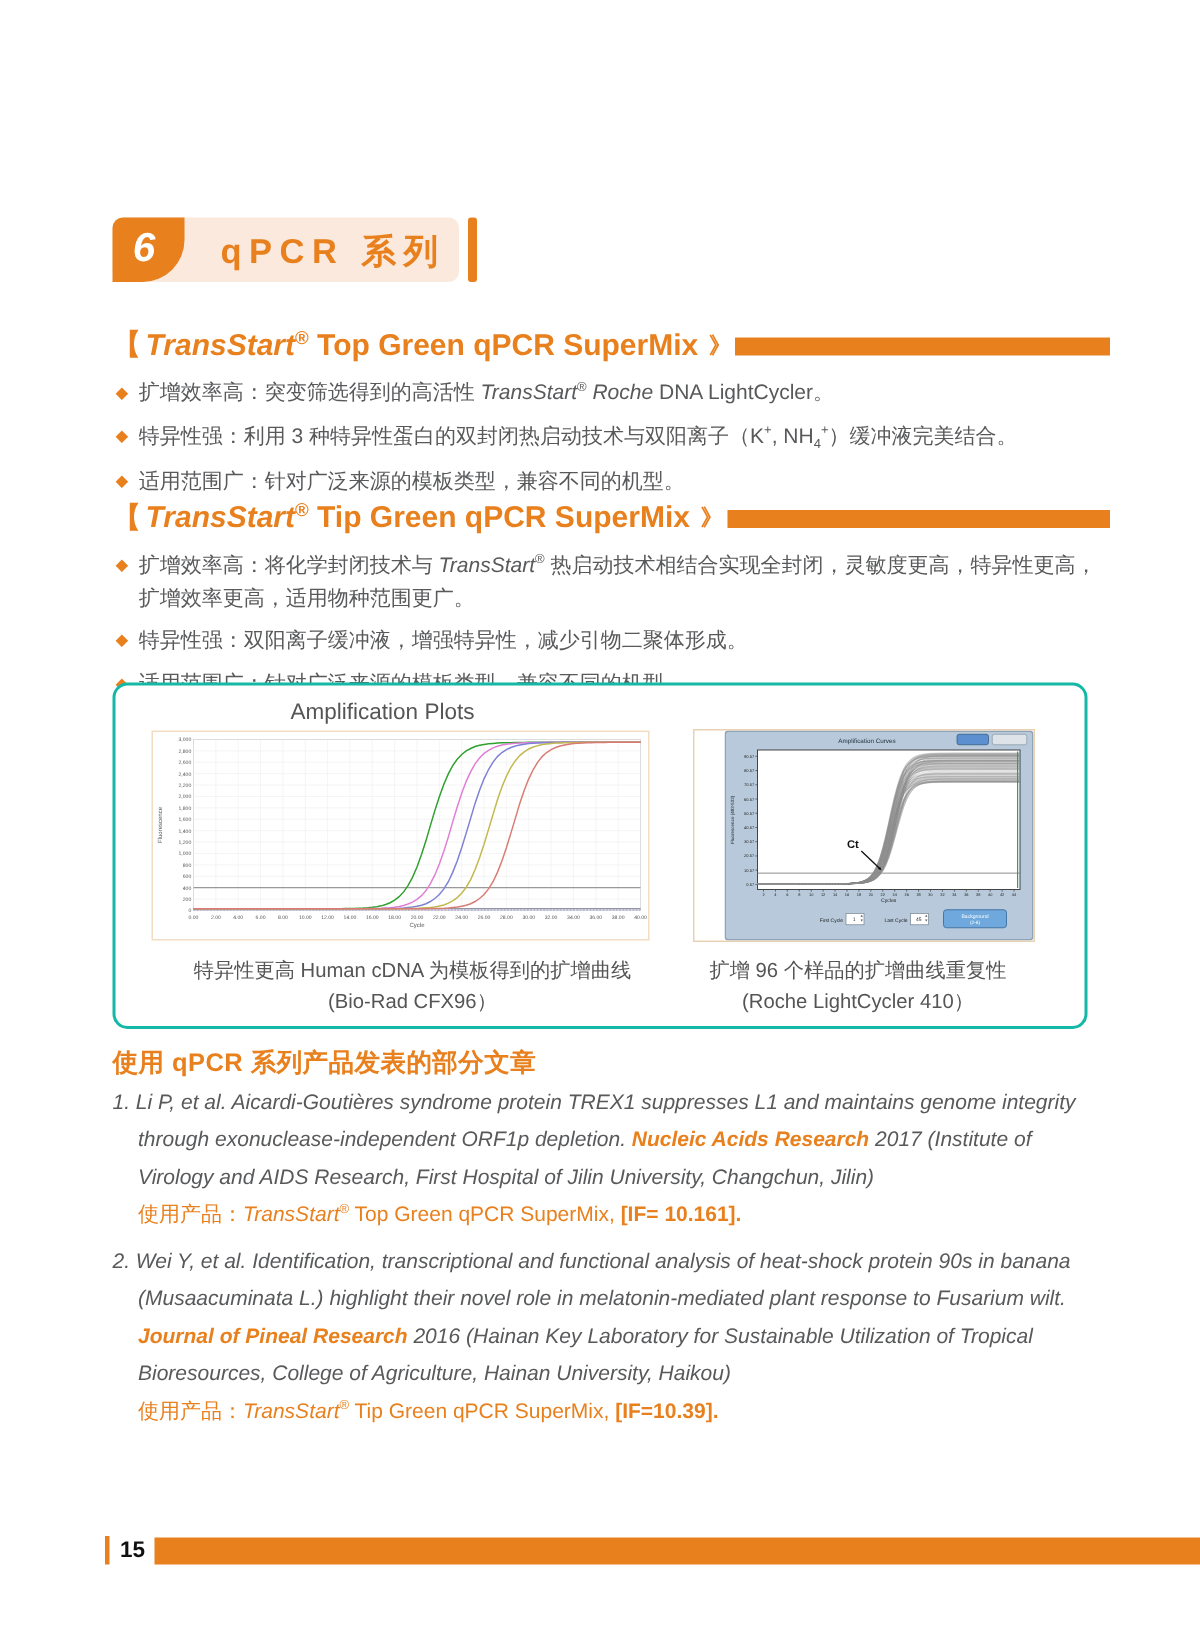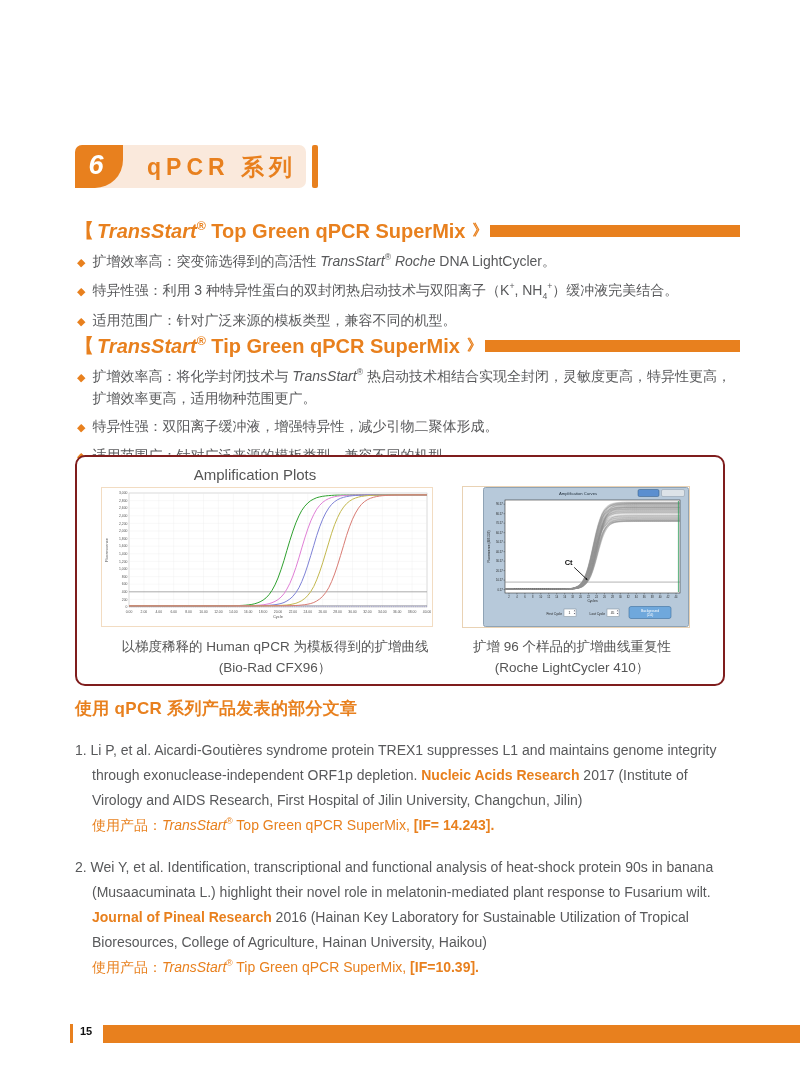--- a/index.html
+++ b/index.html
@@ -33,38 +33,38 @@
   
   .s-i{font-style:italic}
   .s-sup{vertical-align:super;font-size:62%}
   .s-sub{vertical-align:sub;font-size:62%}
   .s-o{color:var(--orange)}
   .s-ob{color:var(--orange);font-weight:bold}
   .s-oi{color:var(--orange);font-style:italic}
   .s-osup{color:var(--orange);vertical-align:super;font-size:62%}
 
   
-  .figbox{position:absolute;left:75px;top:455px;width:650px;height:231px;border:2px solid #7f1d1d;
+  .figbox{position:absolute;left:75px;top:455px;width:650px;height:231px;border:2px solid #14b8a6;
           border-radius:10px;background:#fff;}
   .fig-title{position:absolute;left:28px;top:9px;width:300px;text-align:center;font-size:15px;color:#555;}
   .cfx{position:absolute;left:24px;top:30px;border:1px solid #F2DCC2;background:#fff;line-height:0;}
   .lc{position:absolute;left:385px;top:29px;border:1px solid #E9D2B4;line-height:0;padding-left:20px;}
   .cap{position:absolute;top:180px;text-align:center;font-size:13.5px;color:#555;line-height:1.55;}
   .capL{left:16px;width:364px;}
   .capR{left:381px;width:228px;}
 
   
   .articles{position:absolute;left:75px;top:697px;width:664px;}
   .articles h3{color:var(--orange);font-size:17px;letter-spacing:0.3px;}
-  .cite{color:var(--gray);font-size:14px;line-height:1.78;padding-left:17px;text-indent:-17px;margin-top:18px;}
+  .cite{color:var(--gray);font-size:14px;line-height:1.78;padding-left:17px;text-indent:-17px;margin-top:2px;font-style:italic;}
   .prod-line{font-size:14px;line-height:1.75;padding-left:17px;margin:0 0 7px;}
 
   
   .f-rule{position:absolute;left:70px;top:1024px;width:3px;height:19px;background:var(--orange);}
-  .f-num{position:absolute;left:80px;top:1025px;font-size:11px;font-weight:bold;color:#111;}
+  .f-num{position:absolute;left:80px;top:1025px;font-size:15px;font-weight:bold;color:#111;}
   .f-bar{position:absolute;left:103px;top:1025px;right:0;height:18px;background:var(--orange);}
 </style>
 </head>
 <body>
 
 <div class="page">
 
   <div class="banner">
     <div class="banner-bg">
       <div class="badge">6</div>
@@ -392,33 +392,33 @@
           <text x="122" y="127.5" font-size="3.3" text-anchor="end" fill="#222">Last Cycle</text>
           <rect x="124" y="122" width="12" height="7.5" fill="#fff" stroke="#7d8b98" stroke-width="0.5"></rect>
           <text x="129.5" y="127.3" font-size="3.3" text-anchor="middle" fill="#222">45</text>
           <path d="M133.7 124.2 l1.6 0 l-0.8 -1.3 z M133.7 126 l1.6 0 l-0.8 1.3 z" fill="#556"></path>
           <rect x="146" y="119.5" width="42" height="12" rx="2" fill="#6fa8dc" stroke="#3d6e9e" stroke-width="0.6"></rect>
           <text x="167" y="124.8" font-size="3.4" text-anchor="middle" fill="#fff">Background</text>
           <text x="167" y="129.3" font-size="3.2" text-anchor="middle" fill="#fff">(2-6)</text>
         </svg>
     </div>
     <div class="cap capL">
-      <div>以梯度稀释的 Human qPCR 为模板得到的扩增曲线</div>
+      <div>特异性更高 Human cDNA 为模板得到的扩增曲线</div>
       <div>(Bio-Rad CFX96）</div>
     </div>
     <div class="cap capR">
       <div>扩增 96 个样品的扩增曲线重复性</div>
       <div>(Roche LightCycler 410）</div>
     </div>
   </div>
 
   <div class="articles">
     <h3>使用 qPCR 系列产品发表的部分文章</h3>
     <p class="cite"><span>1. Li P, et al. Aicardi-Goutières syndrome protein TREX1 suppresses L1 and maintains genome integrity through exonuclease-independent ORF1p depletion. </span><span class="s-ob">Nucleic Acids Research</span><span> 2017 (Institute of Virology and AIDS Research, First Hospital of Jilin University, Changchun, Jilin)</span></p>
-    <p class="prod-line"><span class="s-o">使用产品：</span><span class="s-oi">TransStart</span><span class="s-osup">®</span><span class="s-o"> Top Green qPCR SuperMix, </span><span class="s-ob">[IF= 14.243].</span></p>
+    <p class="prod-line"><span class="s-o">使用产品：</span><span class="s-oi">TransStart</span><span class="s-osup">®</span><span class="s-o"> Top Green qPCR SuperMix, </span><span class="s-ob">[IF= 10.161].</span></p>
     <p class="cite"><span>2. Wei Y, et al. Identification, transcriptional and functional analysis of heat-shock protein 90s in banana (Musaacuminata L.) highlight their novel role in melatonin-mediated plant response to Fusarium wilt. </span><span class="s-ob">Journal of Pineal Research</span><span> 2016 (Hainan Key Laboratory for Sustainable Utilization of Tropical Bioresources, College of Agriculture, Hainan University, Haikou)</span></p>
     <p class="prod-line"><span class="s-o">使用产品：</span><span class="s-oi">TransStart</span><span class="s-osup">®</span><span class="s-o"> Tip Green qPCR SuperMix, </span><span class="s-ob">[IF=10.39].</span></p>
   </div>
 
   <span class="f-rule"></span>
   <span class="f-num">15</span>
   <span class="f-bar"></span>
 
 </div>
 

